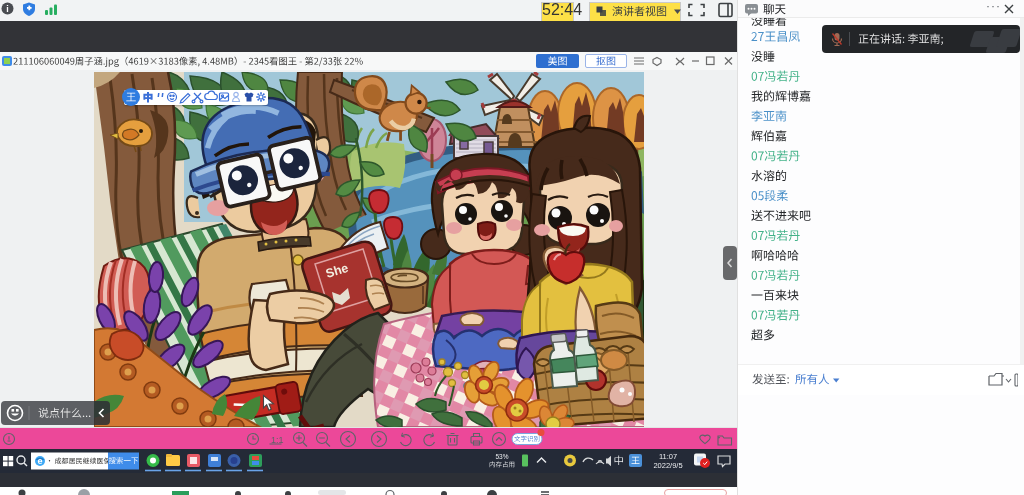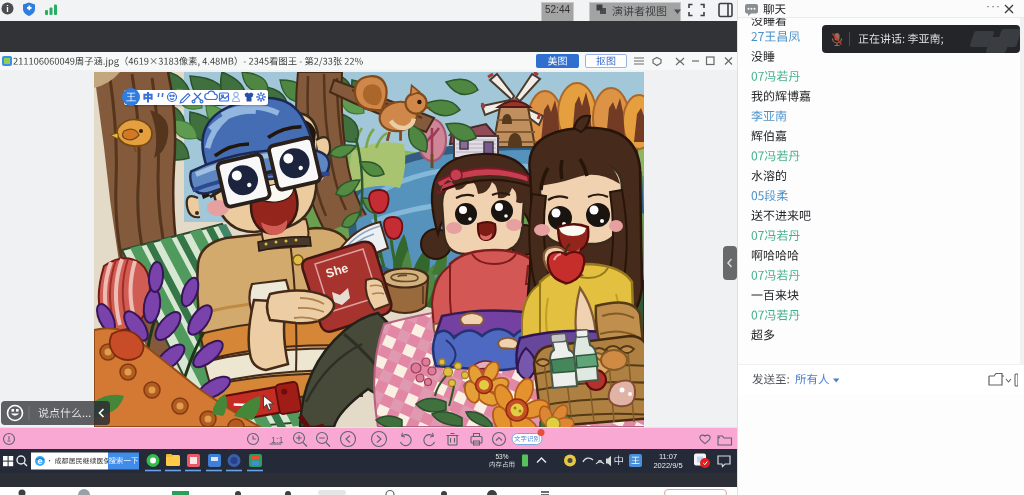--- a/index.html
+++ b/index.html
@@ -3,32 +3,32 @@
 <meta charset="utf-8">
 <style>
 * { margin:0; padding:0; box-sizing:border-box; }
 html,body { width:1024px; height:495px; overflow:hidden; font-family:"Liberation Sans",sans-serif; background:#fff; }
 #stage { position:relative; width:1024px; height:495px; background:#fff; }
 .abs { position:absolute; }
 
 
 #topbar { left:0; top:0; width:737px; height:21px; background:#f1f3f4; }
 #darkband { left:0; top:21px; width:737px; height:31px; background:#323337; }
-.tbox { position:absolute; top:2px; height:26px; border:1px solid #c9c9c9; background:#a3a3a3; color:#333; font-size:10px; line-height:13.5px; text-align:center; }
+.tbox { position:absolute; top:2px; height:26px; border:1px solid #c9c9c9; background:#fde047; color:#333; font-size:16px; line-height:13.5px; text-align:center; }
 
 
 #vtitle { left:0; top:52px; width:737px; height:18px; background:#f7f8f8; color:#3c3c3c; font-size:9.5px; line-height:18px; }
 .btn-mt { position:absolute; left:536px; top:2px; width:43px; height:14px; background:#2e6fd0; color:#fff; font-size:10px; line-height:14px; text-align:center; border-radius:2px; }
 .btn-kt { position:absolute; left:585px; top:2px; width:42px; height:14px; background:#fff; border:1px solid #9ab4e8; color:#3a6fd0; font-size:10px; line-height:12px; text-align:center; border-radius:2px; }
 
 
 #canvas { left:0; top:70px; width:737px; height:357px; background:#eff1f2; }
 
 
-#vtool { left:0; top:427px; width:737px; height:40px; background:#f9a8d4; border-top:1px solid #e4e4e4; }
+#vtool { left:0; top:427px; width:737px; height:40px; background:#ec4899; border-top:1px solid #e4e4e4; }
 
 
 #taskbar { left:0; top:449px; width:737px; height:24px; background:#242a37; }
 #taskbar2 { left:0; top:473px; width:737px; height:14px; background:#2c2f36; }
 #bottomwhite { left:0; top:487px; width:1024px; height:8px; background:#fff; }
 
 
 #chat { left:737px; top:0; width:287px; height:495px; background:#fdfdfe; border-left:1px solid #e0e0e0; }
 #chathead { position:absolute; left:0; top:0; width:287px; height:18px; background:#fbfbfc; border-bottom:1px solid #ebebeb; }
 #sendrow { position:absolute; left:0; top:364px; width:287px; height:31px; background:#fff; border-top:1px solid #f0f0f0; }

